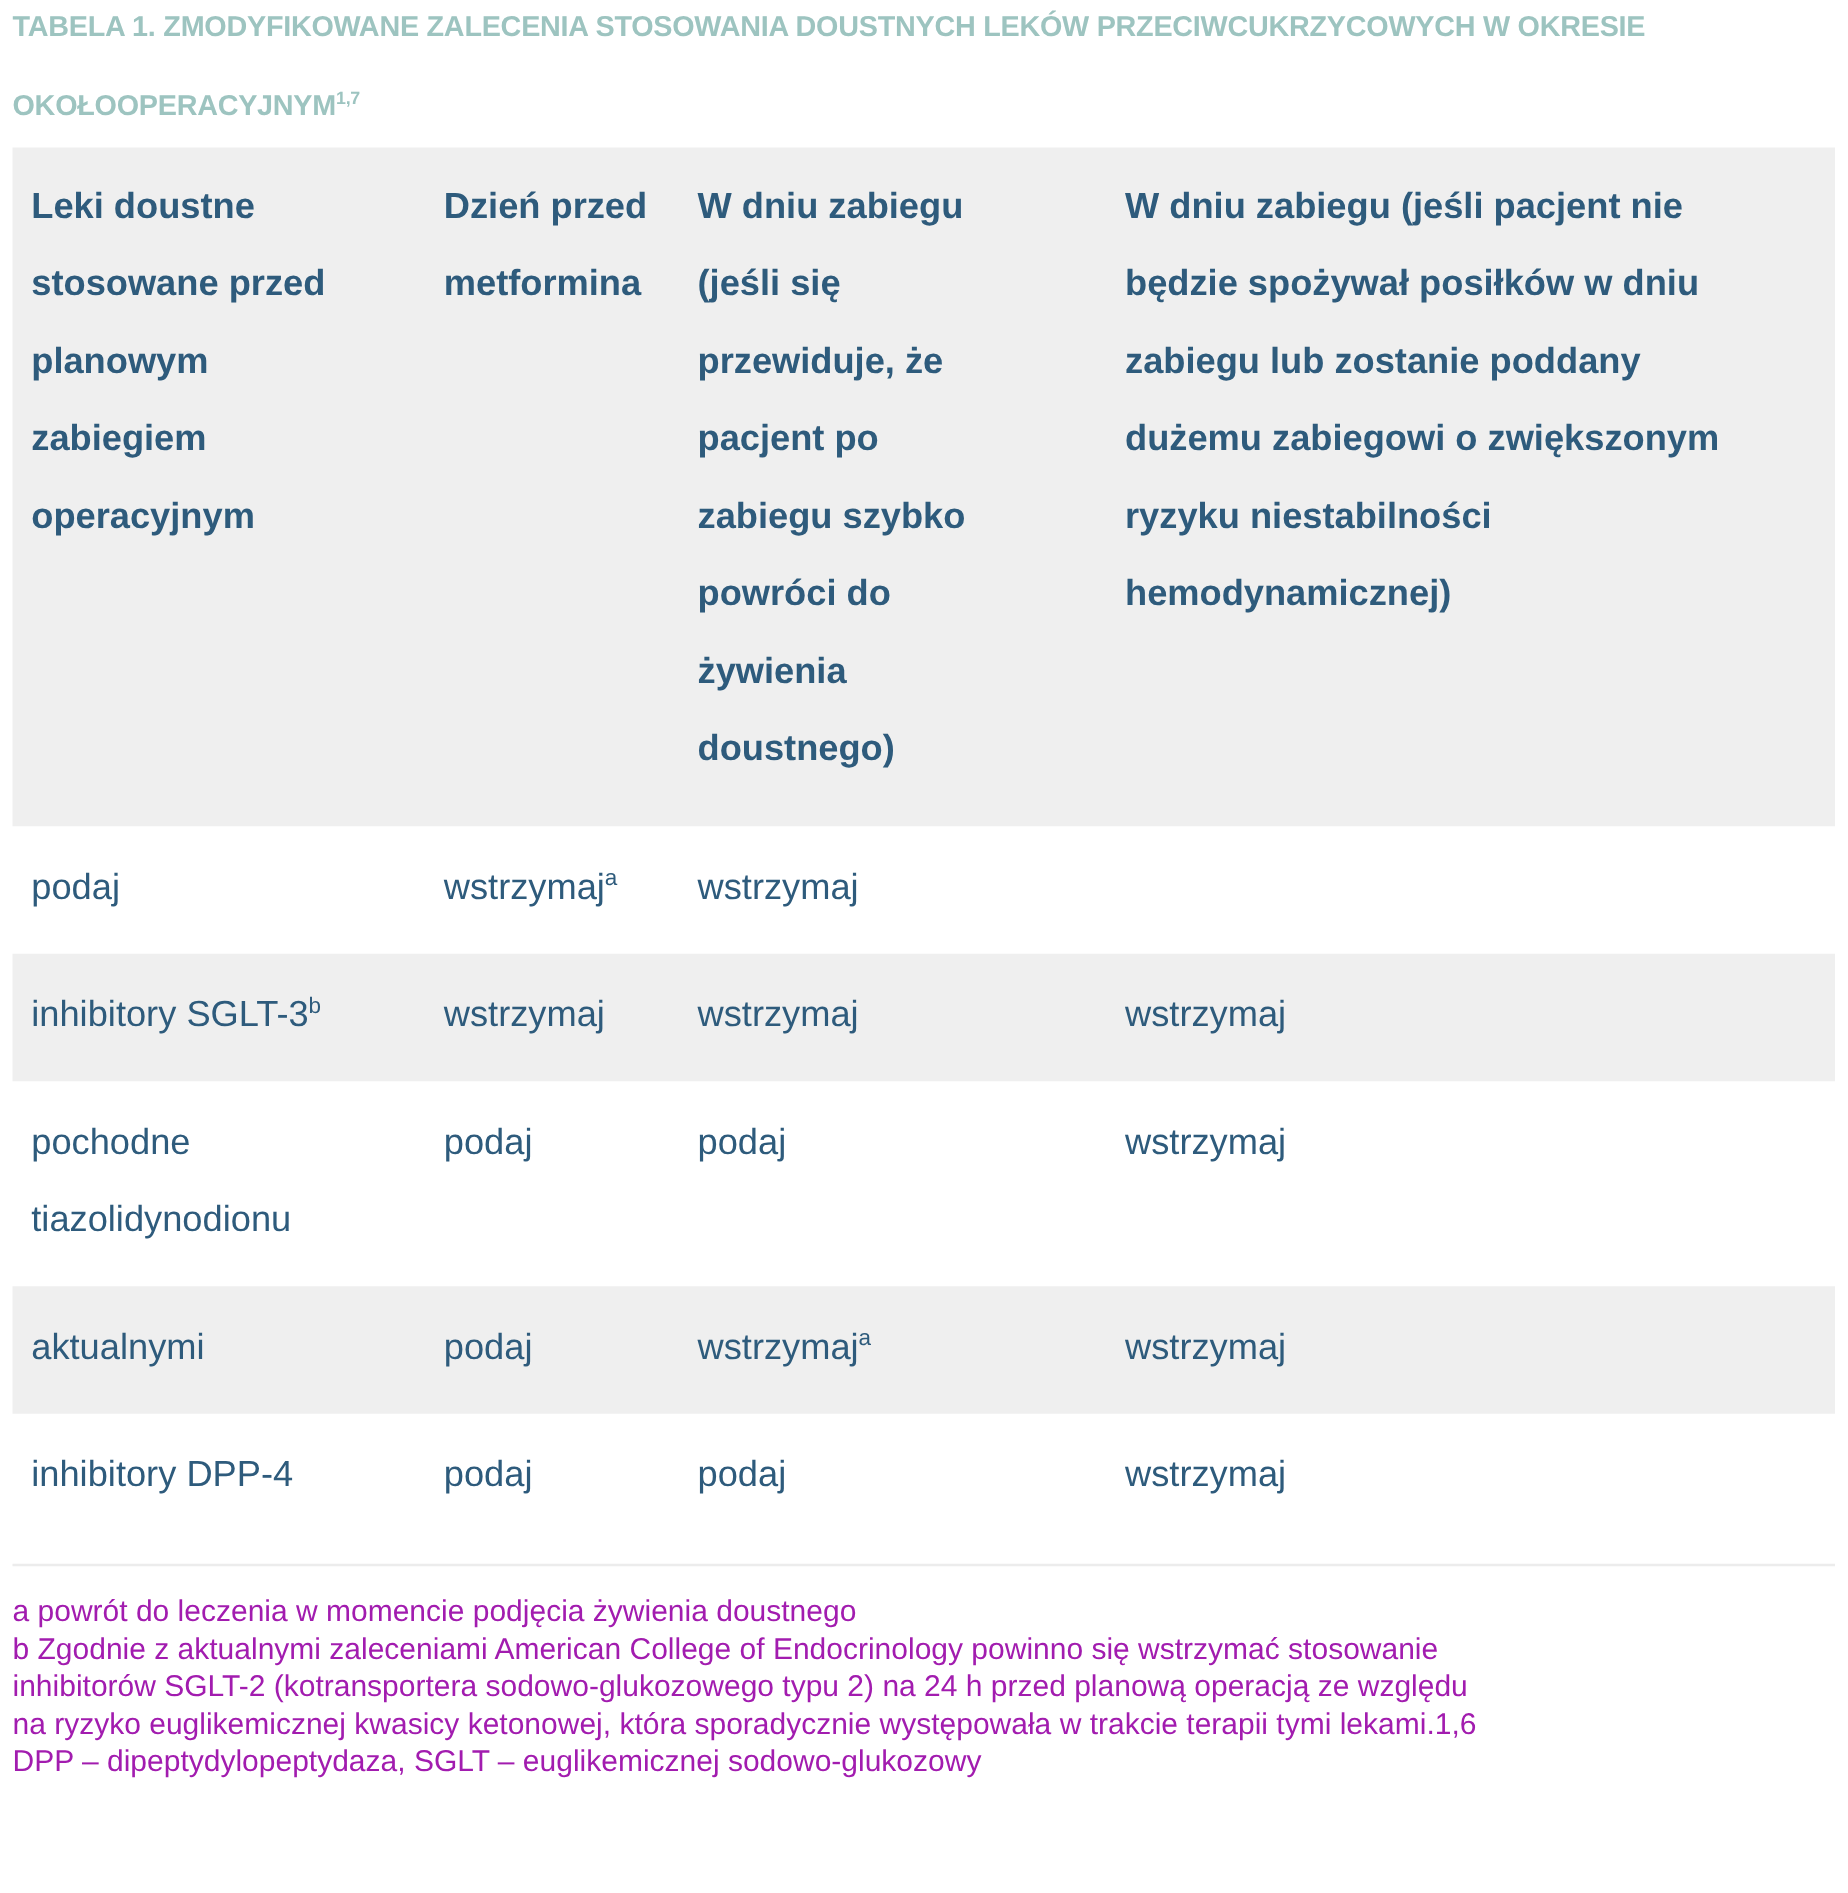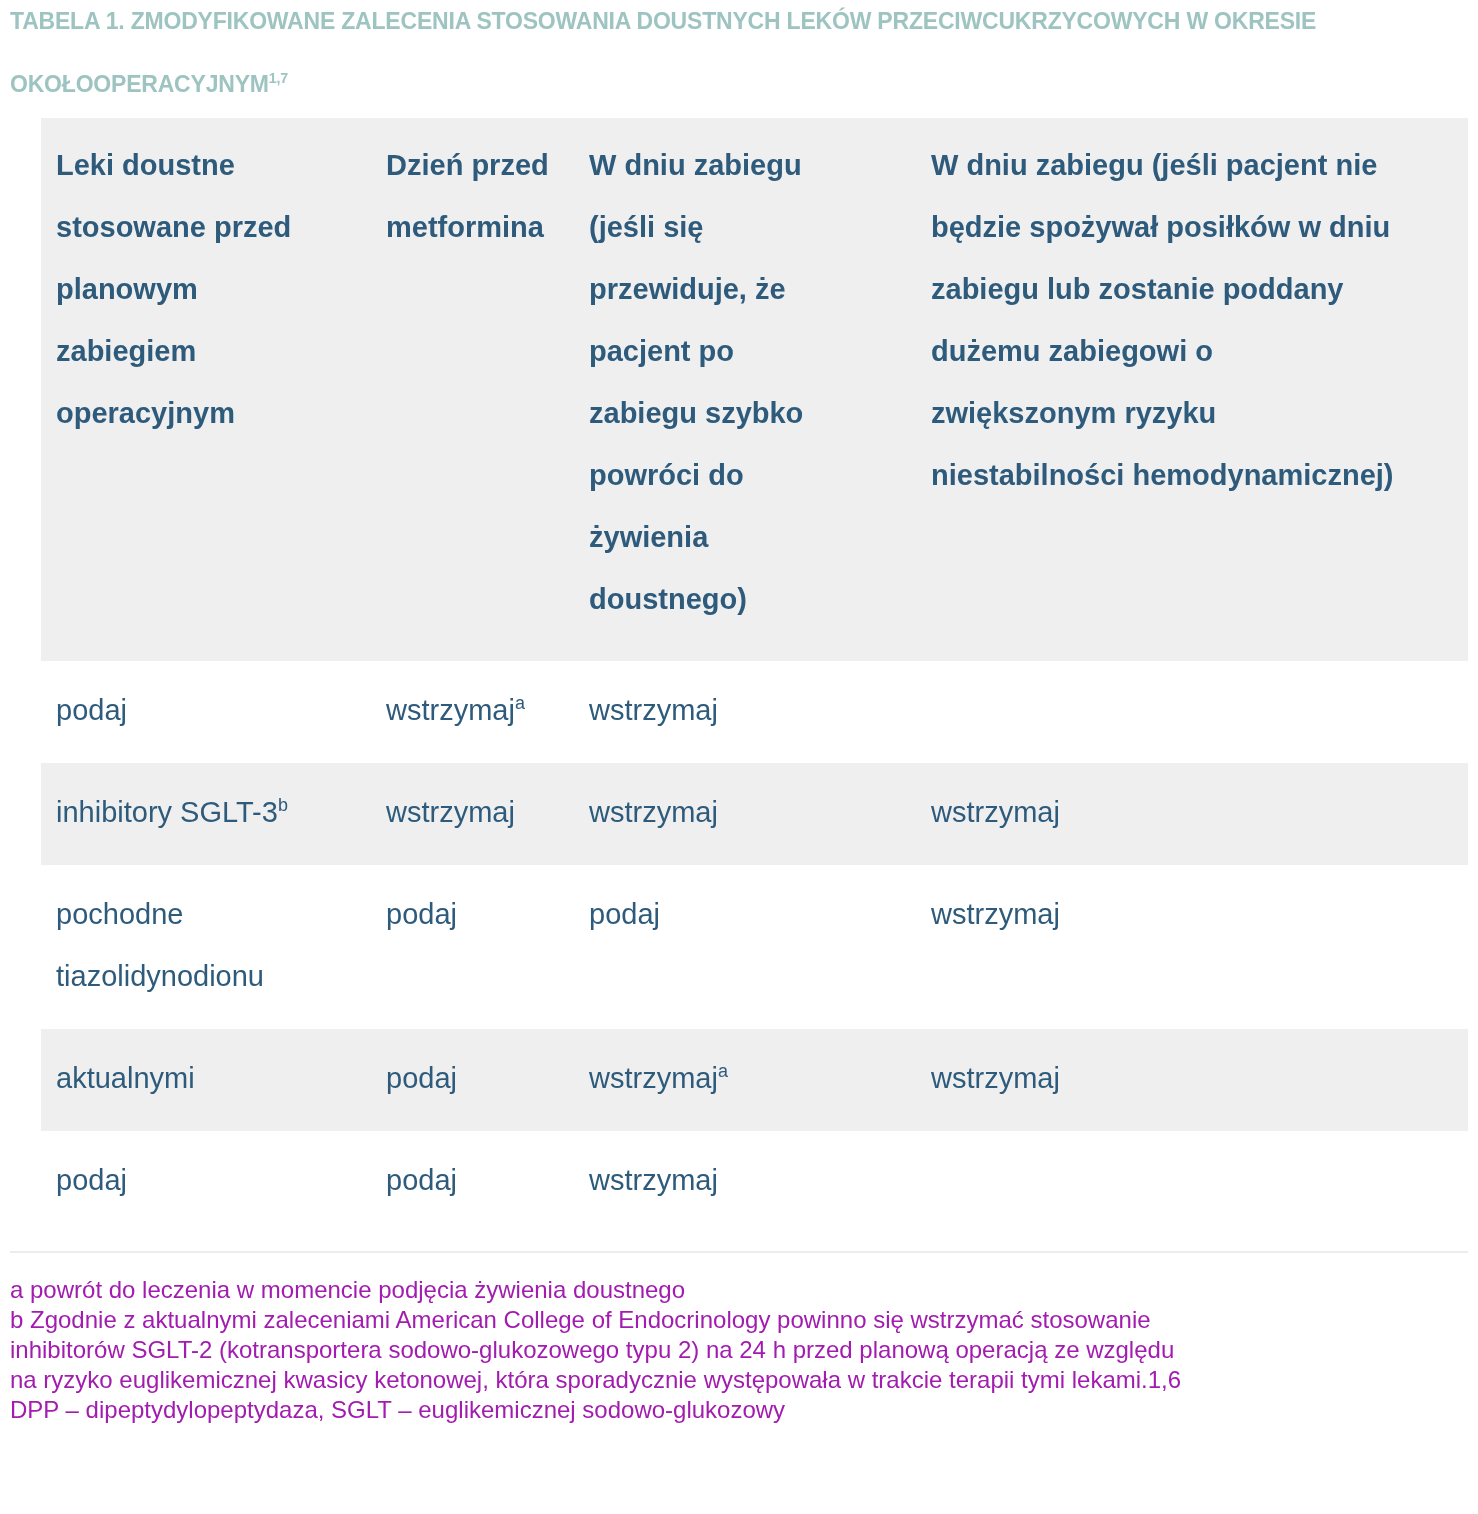--- a/index.html
+++ b/index.html
@@ -29,21 +29,20 @@
     line-height: 0;
     margin-top: 38px;
   }
   
   .med-table {
     width: 1458px;
   }
   .t-row {
     display: grid;
     grid-template-columns: 330px 203px 342px 1fr;
-    margin-left: 31px;
   }
   .t-row.bg-alt { background: #efefef; }
   .cell {
     box-sizing: border-box;
     font-size: 29px;
     line-height: 62px;
     padding: 18px 15px 22px 15px;
     font-weight: 400;
   }
   .header-row .cell {
@@ -109,20 +108,21 @@
     </div>
 
     <div class="t-row bg-alt">
       <div class="cell c1"><span>aktualnymi</span><sup></sup></div>
       <div class="cell c2"><span>podaj</span><sup></sup></div>
       <div class="cell c3"><span>wstrzymaj</span><sup>a</sup></div>
       <div class="cell c4"><span>wstrzymaj</span><sup></sup></div>
     </div>
 
     <div class="t-row">
+      <div class="cell c1"><span>inhibitory DPP-4</span><sup></sup></div>
       <div class="cell c2"><span>podaj</span><sup></sup></div>
       <div class="cell c3"><span>podaj</span><sup></sup></div>
       <div class="cell c4"><span>wstrzymaj</span><sup></sup></div>
     </div>
 
   </div>
 
   <div class="divider"></div>
 
   <div class="footnotes">

